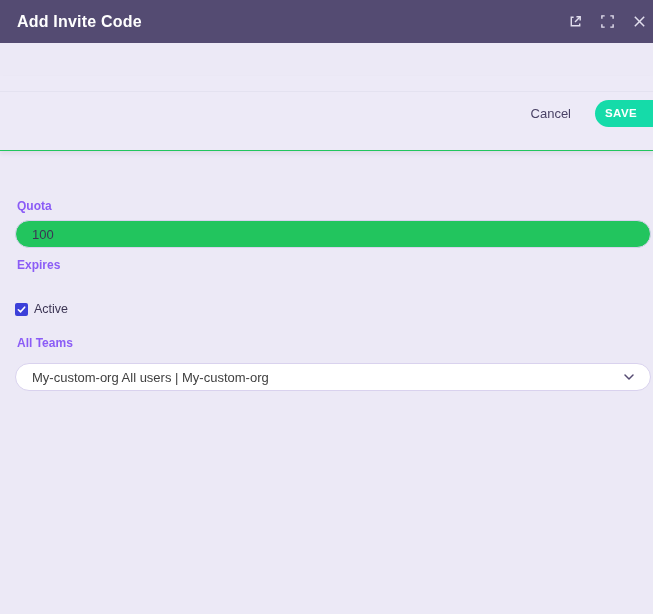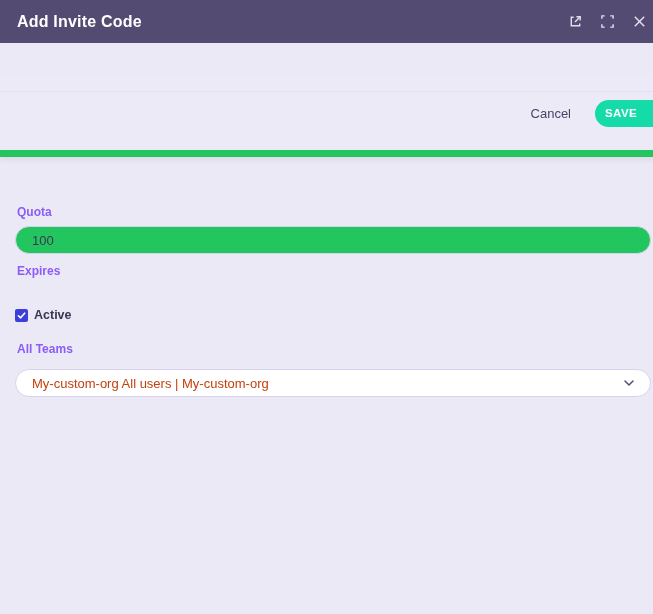--- a/index.html
+++ b/index.html
@@ -33,21 +33,21 @@
     cursor: pointer; color: #e2dfee;
   }
   .header-icons .icon-btn svg { width: 100%; height: 100%; }
   .icon-btn.close { margin-right: -8px; } 
 
   
   .toolbar {
     height: 74px; flex: 0 0 74px;
     background: #edeaf7;
     display: flex; align-items: center; justify-content: flex-end;
-    border-bottom: 7px solid #22c55e;
+    border-bottom: 1px solid #22c55e;
     box-shadow: 0 3px 4px rgba(84, 75, 114, 0.09);
     position: relative; z-index: 2;
   }
   .toolbar::before {
     content: ""; position: absolute; top: 15px; left: 0; right: 0;
     border-top: 1px solid rgba(84, 75, 114, 0.05);
   }
   .cancel-btn {
     background: none; border: none; cursor: pointer;
     font-family: inherit; font-size: 13px; color: #4a4266;
@@ -97,33 +97,33 @@
     margin-top: 30px; display: flex; align-items: center;
   }
   .checkbox {
     width: 13px; height: 13px; border-radius: 2px;
     background: #3c40d9; display: inline-flex;
     align-items: center; justify-content: center;
     cursor: pointer; flex: 0 0 13px;
   }
   .checkbox svg { width: 9px; height: 9px; }
   .checkbox-label {
-    margin-left: 6px; font-size: 12.5px; font-weight: 700;
+    margin-left: 6px; font-size: 12.5px; font-weight: 400;
     color: #3c3554; cursor: pointer;
   }
 
   .teams-field { margin-top: 20px; }
   .teams-field .field-label { margin-bottom: 13px; }
   .select-box {
     display: flex; align-items: center;
     height: 28px; border-radius: 14px; box-sizing: border-box;
     border: 1px solid #d9d2ee; background: #ffffff;
     padding: 0 14px 0 16px; cursor: pointer;
   }
-  .select-value { flex: 1; font-size: 13px; color: #c2410c; }
+  .select-value { flex: 1; font-size: 13px; color: #404040; }
   .chevron { width: 14px; height: 14px; color: #554b72; display: inline-flex; }
   .chevron svg { width: 100%; height: 100%; }
 </style>
 </head>
 <body>
 
 <div class="modal">
 
   <div class="modal-header">
     <h1 class="modal-title">Add Invite Code</h1>

